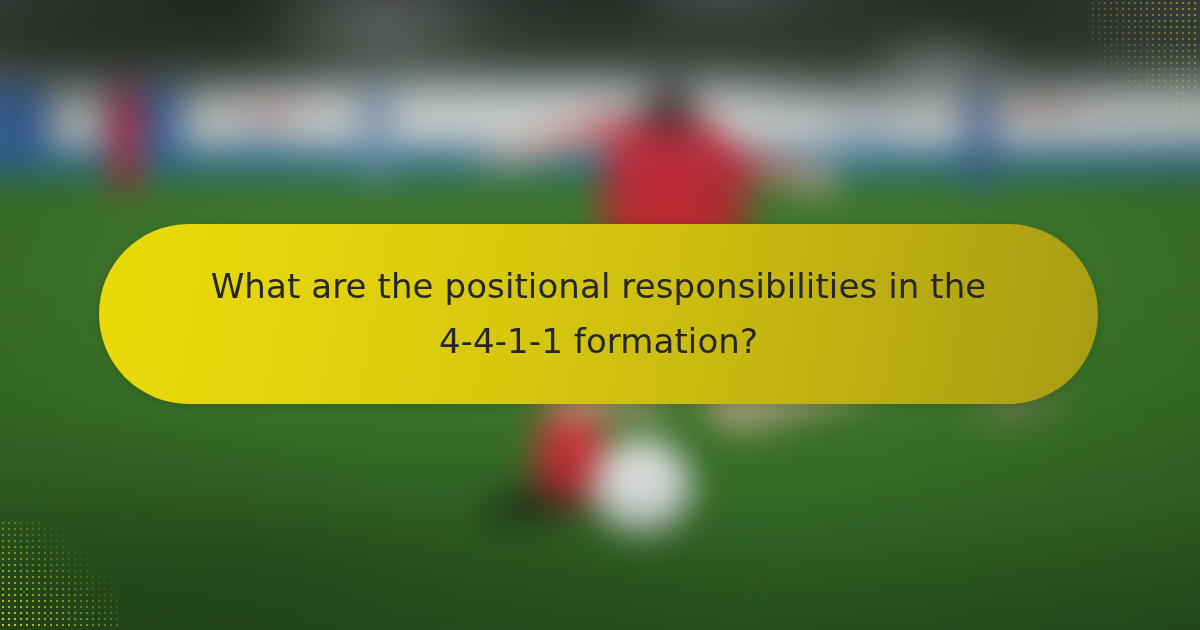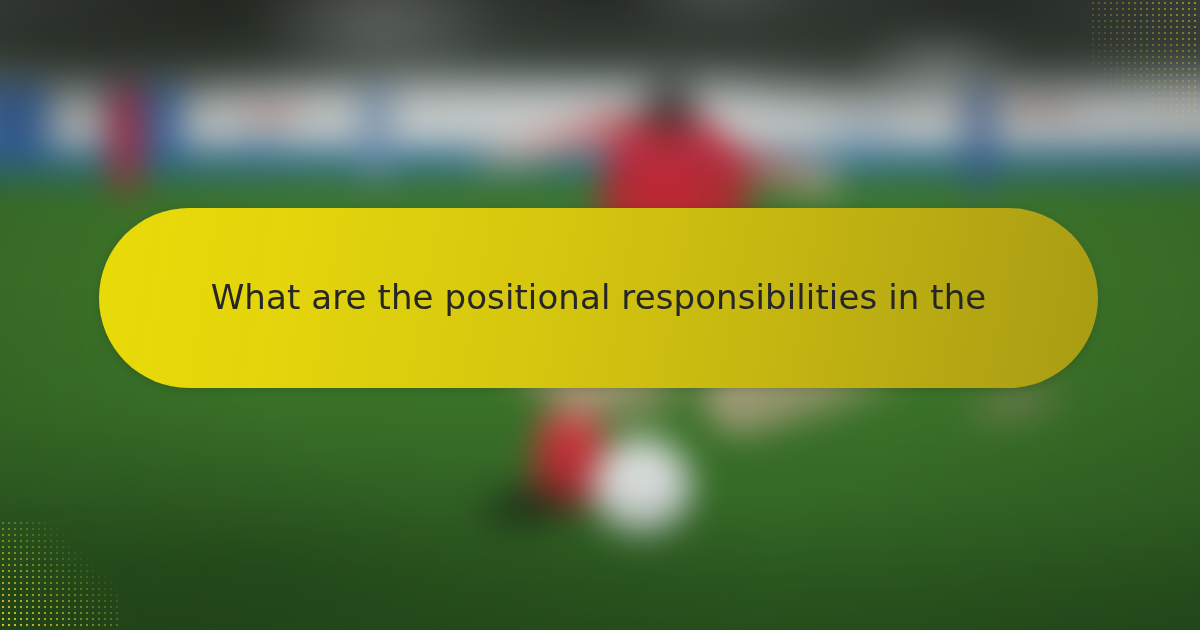--- a/index.html
+++ b/index.html
@@ -214,21 +214,21 @@
     width: 110px; height: 130px;
     -webkit-mask-image: linear-gradient(225deg, #000 0%, rgba(0,0,0,.5) 40%, rgba(0,0,0,0) 78%);
             mask-image: linear-gradient(225deg, #000 0%, rgba(0,0,0,.5) 40%, rgba(0,0,0,0) 78%);
     opacity: .55;
   }
 
   
   .title-pill {
     position: absolute;
     left: 99px;
-    top: 208px;
+    top: 224px;
     width: 999px;
     height: 180px;
     border-radius: 90px;
     background: linear-gradient(100deg, #e9db08 0%, #e4d50c 18%, #d7c80f 42%, #c6b711 66%, #b3a513 88%, #a89c13 100%);
     display: flex;
     align-items: center;
     justify-content: center;
     box-shadow: 0 2px 10px rgba(0,0,0,.14);
   }
 
@@ -276,16 +276,17 @@
 
   <div class="vignette"></div>
 
   <div class="dots dots-bl"></div>
   <div class="dots dots-tr"></div>
 
   <div class="title-pill">
     <h1 class="title-text">
       <span>What are the positional responsibilities in the</span>
       <br>
+      <span>4-4-1-1 formation?</span>
     </h1>
   </div>
 
 </div>
 
 </body></html>

